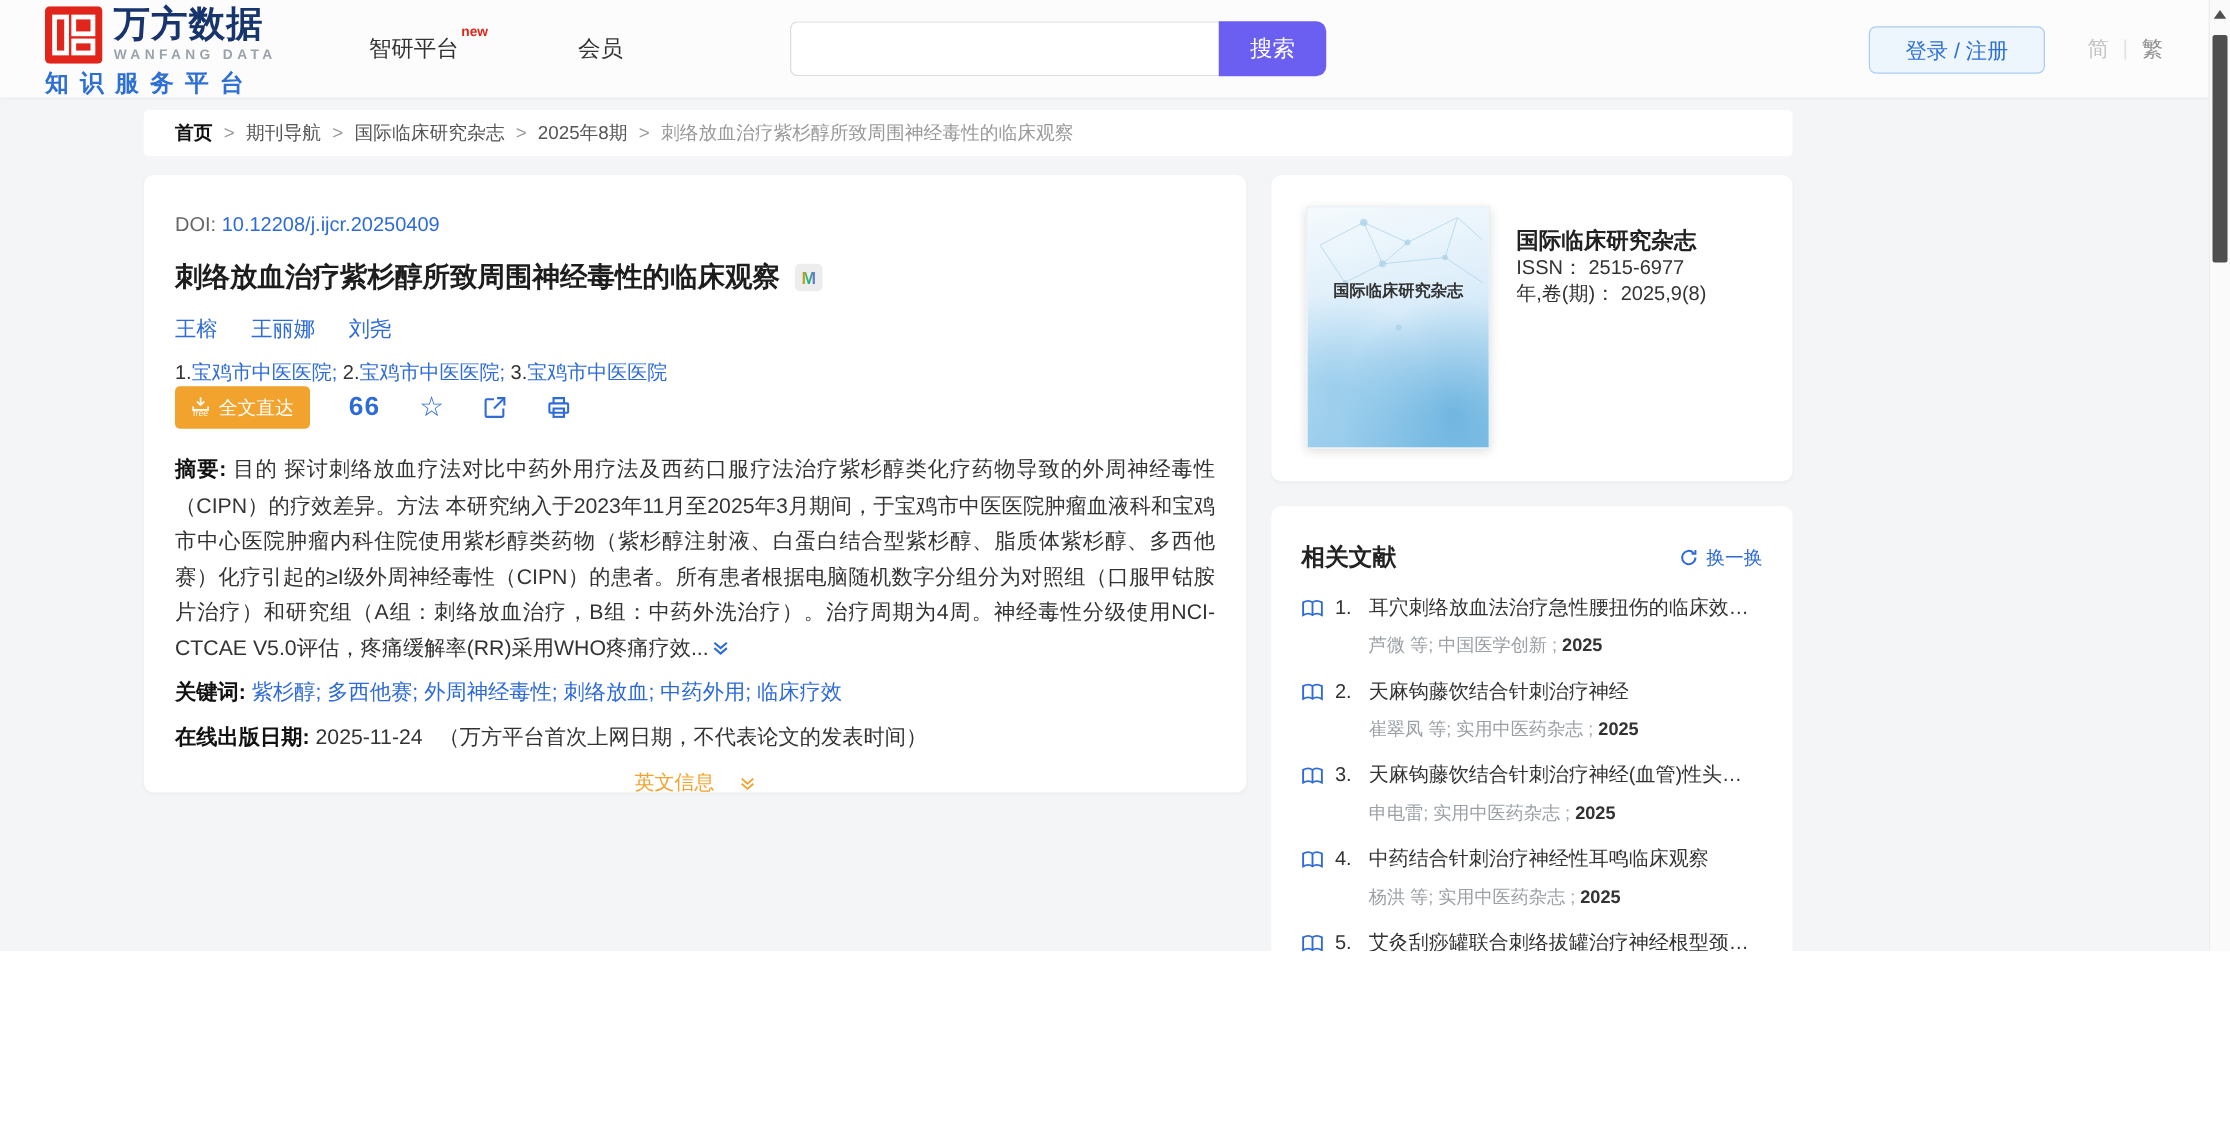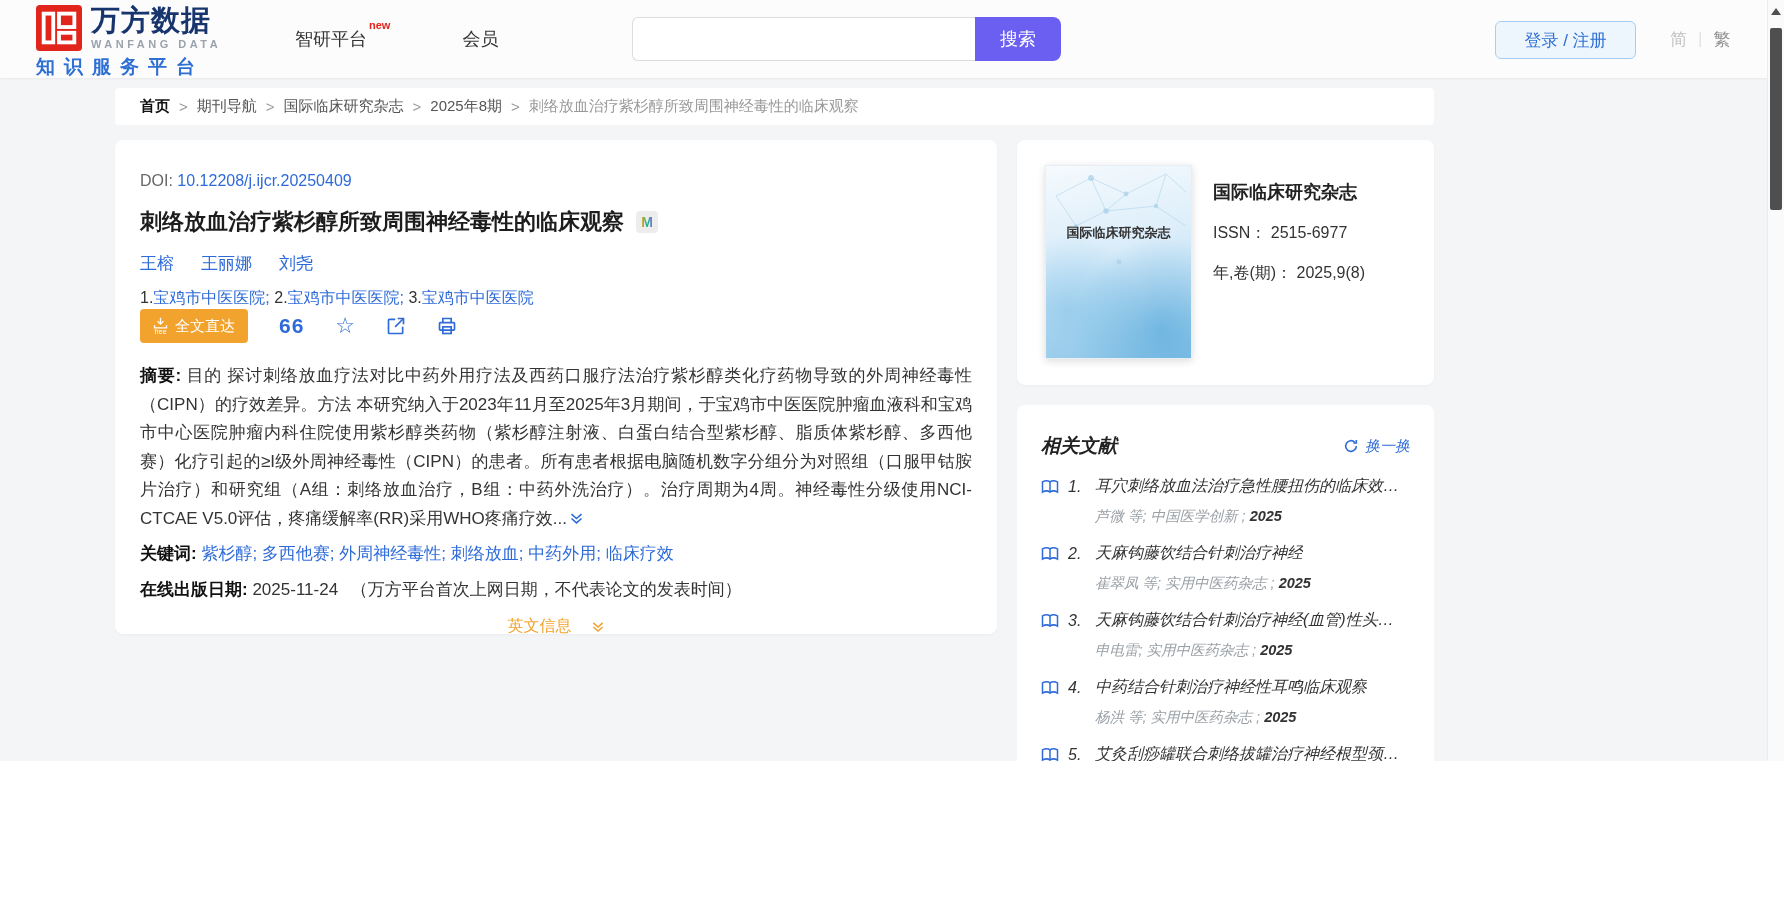--- a/index.html
+++ b/index.html
@@ -71,24 +71,24 @@
   .journal-card { position:absolute; left:1017px; top:140px; width:417px; height:245px; background:#fff; border-radius:8px; box-shadow:0 1px 3px rgba(0,0,0,.04); }
   .cover { position:absolute; left:28px; top:25px; width:147px; height:194px; border:1px solid #e8eef3; box-shadow:0 2px 8px rgba(0,0,0,.14); background:
       radial-gradient(circle at 80% 85%, rgba(70,160,215,.55), transparent 45%),
       radial-gradient(circle at 15% 75%, rgba(120,190,230,.5), transparent 40%),
       linear-gradient(168deg,#f5fafd 0%,#ddeefa 40%,#b9dcf2 72%,#8ec6e8 100%);
     display:flex; align-items:center; justify-content:center; overflow:hidden; }
   .cover svg { position:absolute; inset:0; }
   .cover-title { position:relative; font-size:13px; font-weight:600; color:#333; margin-top:-58px; }
   .journal-info { position:absolute; left:196px; top:40px; }
   .journal-name { font-size:18px; font-weight:700; color:#222; }
-  .journal-row { margin-top:19px; font-size:16px; color:#333; }
-
-  
-  .related-card { position:absolute; left:1017px; top:405px; width:417px; height:368px; background:#fff; border-radius:8px 8px 0 0; padding:28px 24px 0 24px; overflow:hidden;font-style:italic; }
+  .journal-row { font-size:16px; color:#333; }
+
+  
+  .related-card { position:absolute; left:1017px; top:405px; width:417px; height:368px; background:#fff; border-radius:8px 8px 0 0; padding:28px 24px 0 24px; overflow:hidden; }
   .related-head { display:flex; align-items:center; justify-content:space-between; }
   .related-title { font-size:19px; font-weight:700; color:#222; }
   .refresh-link { display:flex; align-items:center; gap:6px; color:#2e6bd8; font-size:15px; cursor:pointer; }
   .rel-list { margin-top:6px; }
   .rel-item { margin-top:17px; cursor:pointer; }
   .rel-row1 { display:flex; align-items:center; }
   .rel-row1 svg { flex:0 0 auto; }
   .rel-num { width:27px; font-size:16px; color:#333; margin-left:9px; flex:0 0 auto; }
   .rel-title { font-size:16px; color:#333; white-space:nowrap; overflow:hidden; text-overflow:ellipsis; max-width:306px; }
   .rel-row2 { margin-left:54px; margin-top:10px; font-size:14.5px; color:#9aa0a6; white-space:nowrap; }

